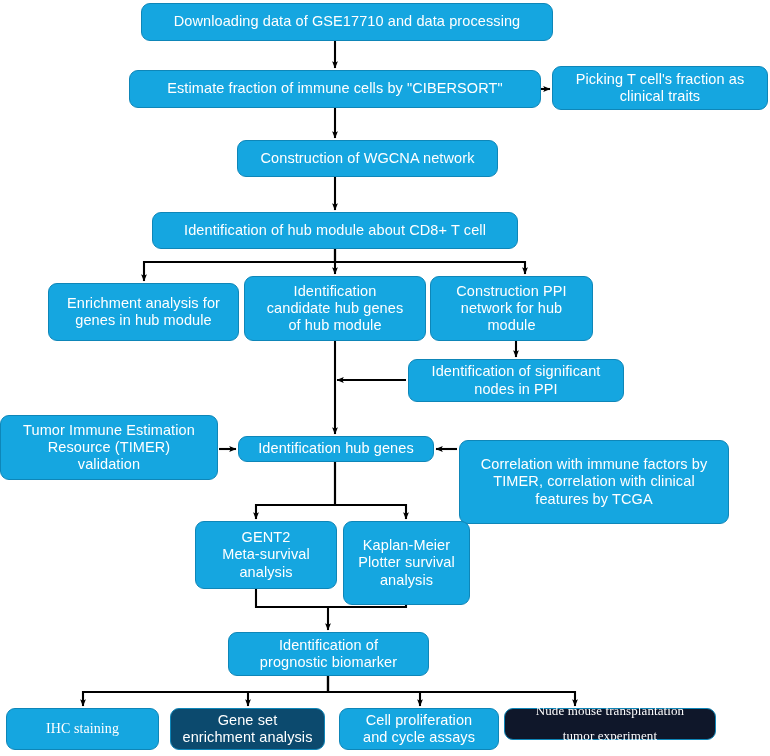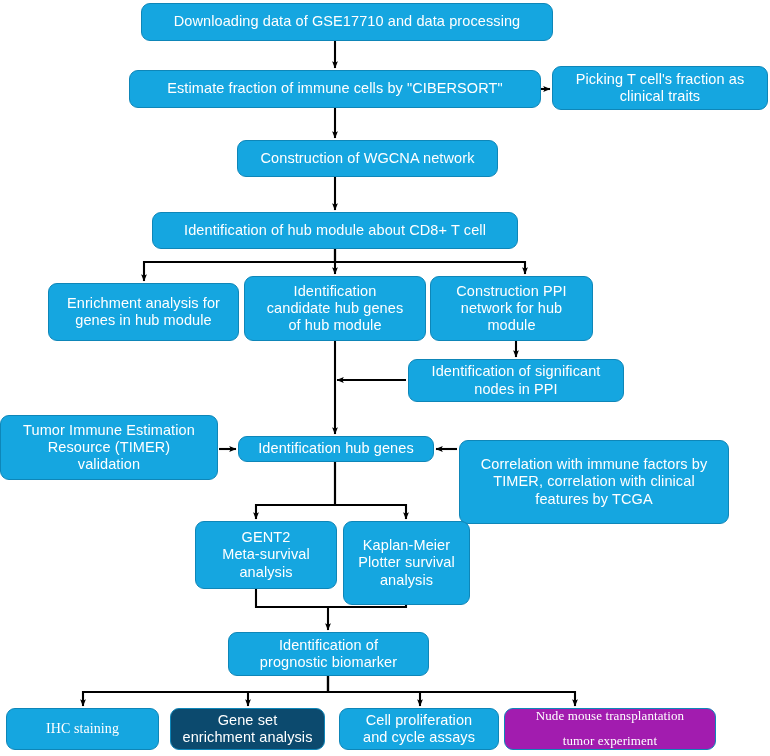--- a/index.html
+++ b/index.html
@@ -131,17 +131,17 @@
       <div class="node" style="left: 343px; top: 521px; width: 127px; height: 84px; background: rgb(21, 166, 224); border-color: rgb(14, 134, 184); color: rgb(255, 255, 255);">Kaplan-Meier
 Plotter survival
 analysis</div>
       <div class="node" style="left: 228px; top: 632px; width: 201px; height: 44px; background: rgb(21, 166, 224); border-color: rgb(14, 134, 184); color: rgb(255, 255, 255);">Identification of
 prognostic biomarker</div>
       <div class="node serif" style="left: 6px; top: 708px; width: 153px; height: 42px; background: rgb(21, 166, 224); border-color: rgb(14, 134, 184); color: rgb(255, 255, 255);">IHC staining</div>
       <div class="node" style="left: 170px; top: 708px; width: 155px; height: 42px; background: #0c4a6e; border-color: rgb(14, 134, 184); color: rgb(255, 255, 255);">Gene set
 enrichment analysis</div>
       <div class="node" style="left: 339px; top: 708px; width: 160px; height: 42px; background: rgb(21, 166, 224); border-color: rgb(14, 134, 184); color: rgb(255, 255, 255);">Cell proliferation
 and cycle assays</div>
-      <div class="node serif-small" style="left: 504px; top: 708px; width: 212px; height: 42px; background: #a21caf; border-color: rgb(14, 134, 184); color: rgb(255, 255, 255);">Nude mouse transplantation
+      <div class="node serif-small" style="left: 504px; top: 708px; width: 212px; height: 32px; background: #0f172a; border-color: rgb(14, 134, 184); color: rgb(255, 255, 255);">Nude mouse transplantation
 tumor experiment</div>
     </div>
 
 </div>
 
 </body></html>

